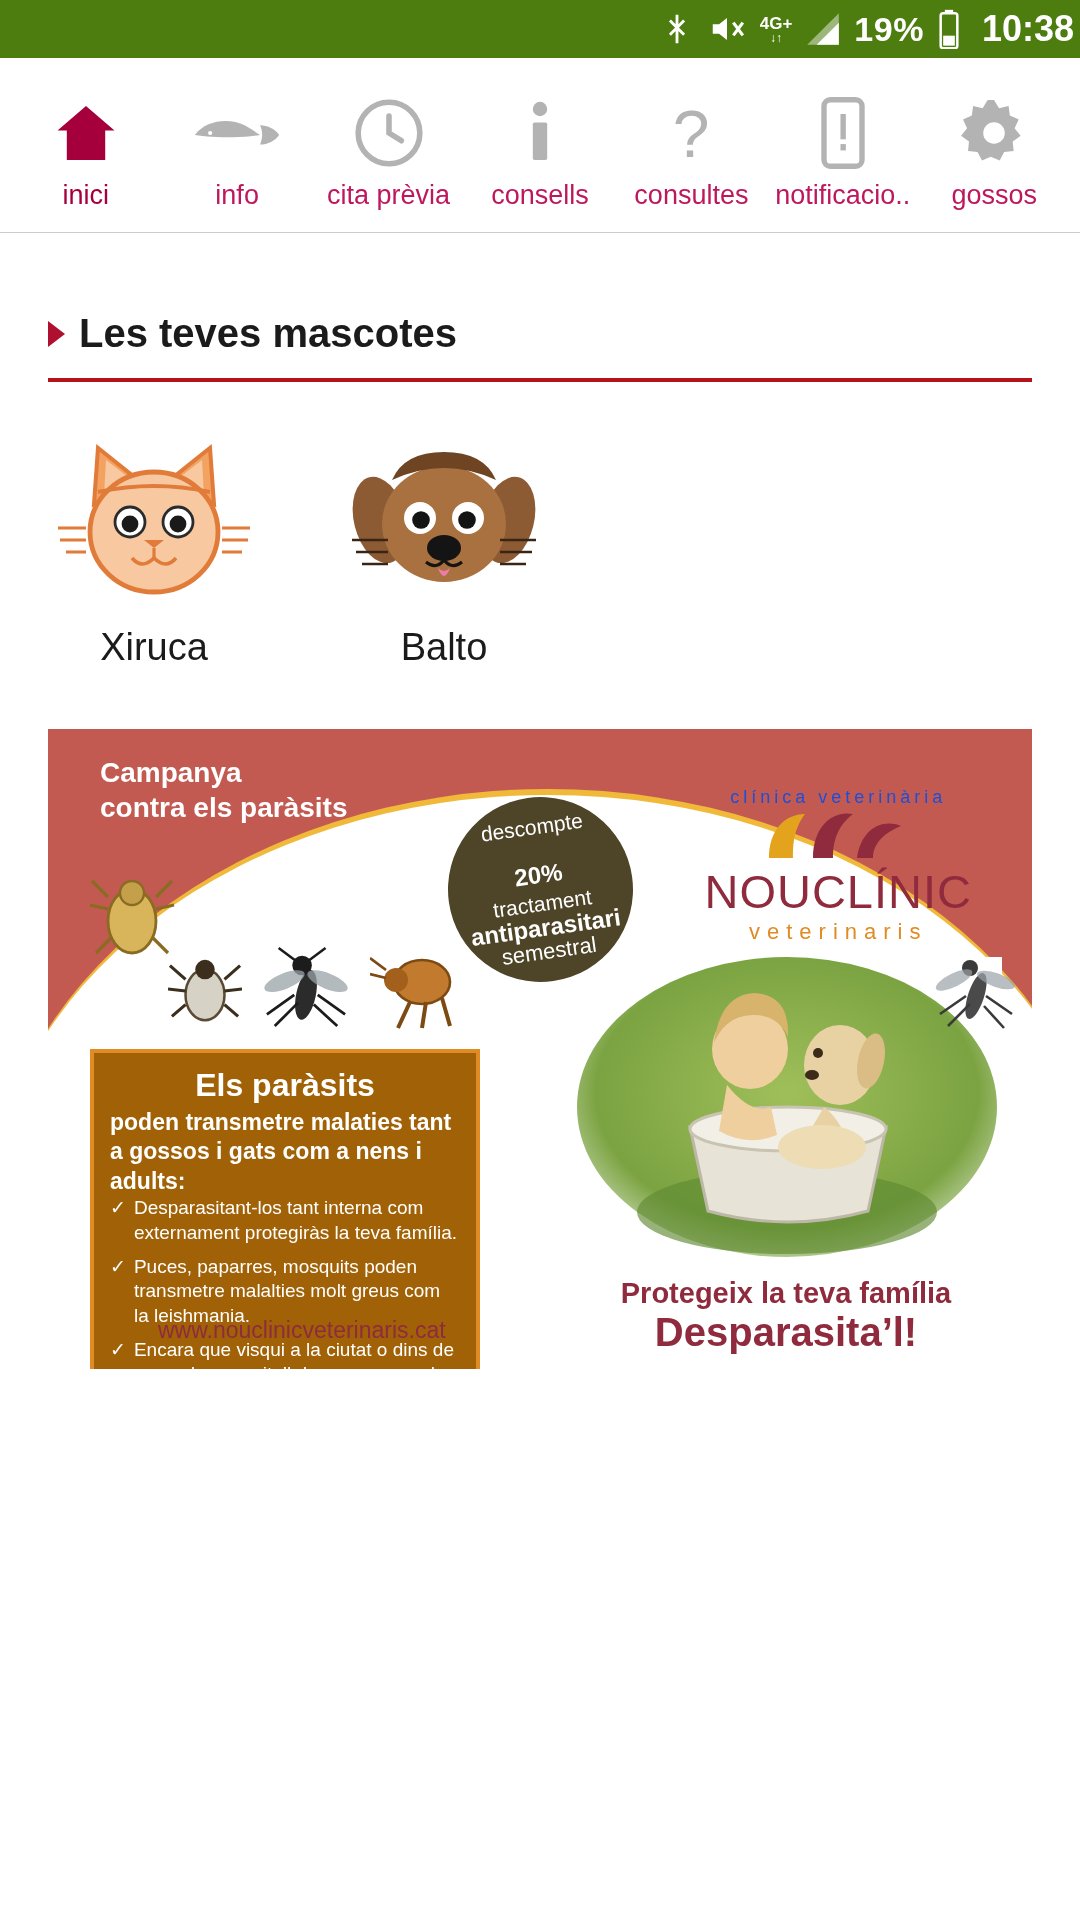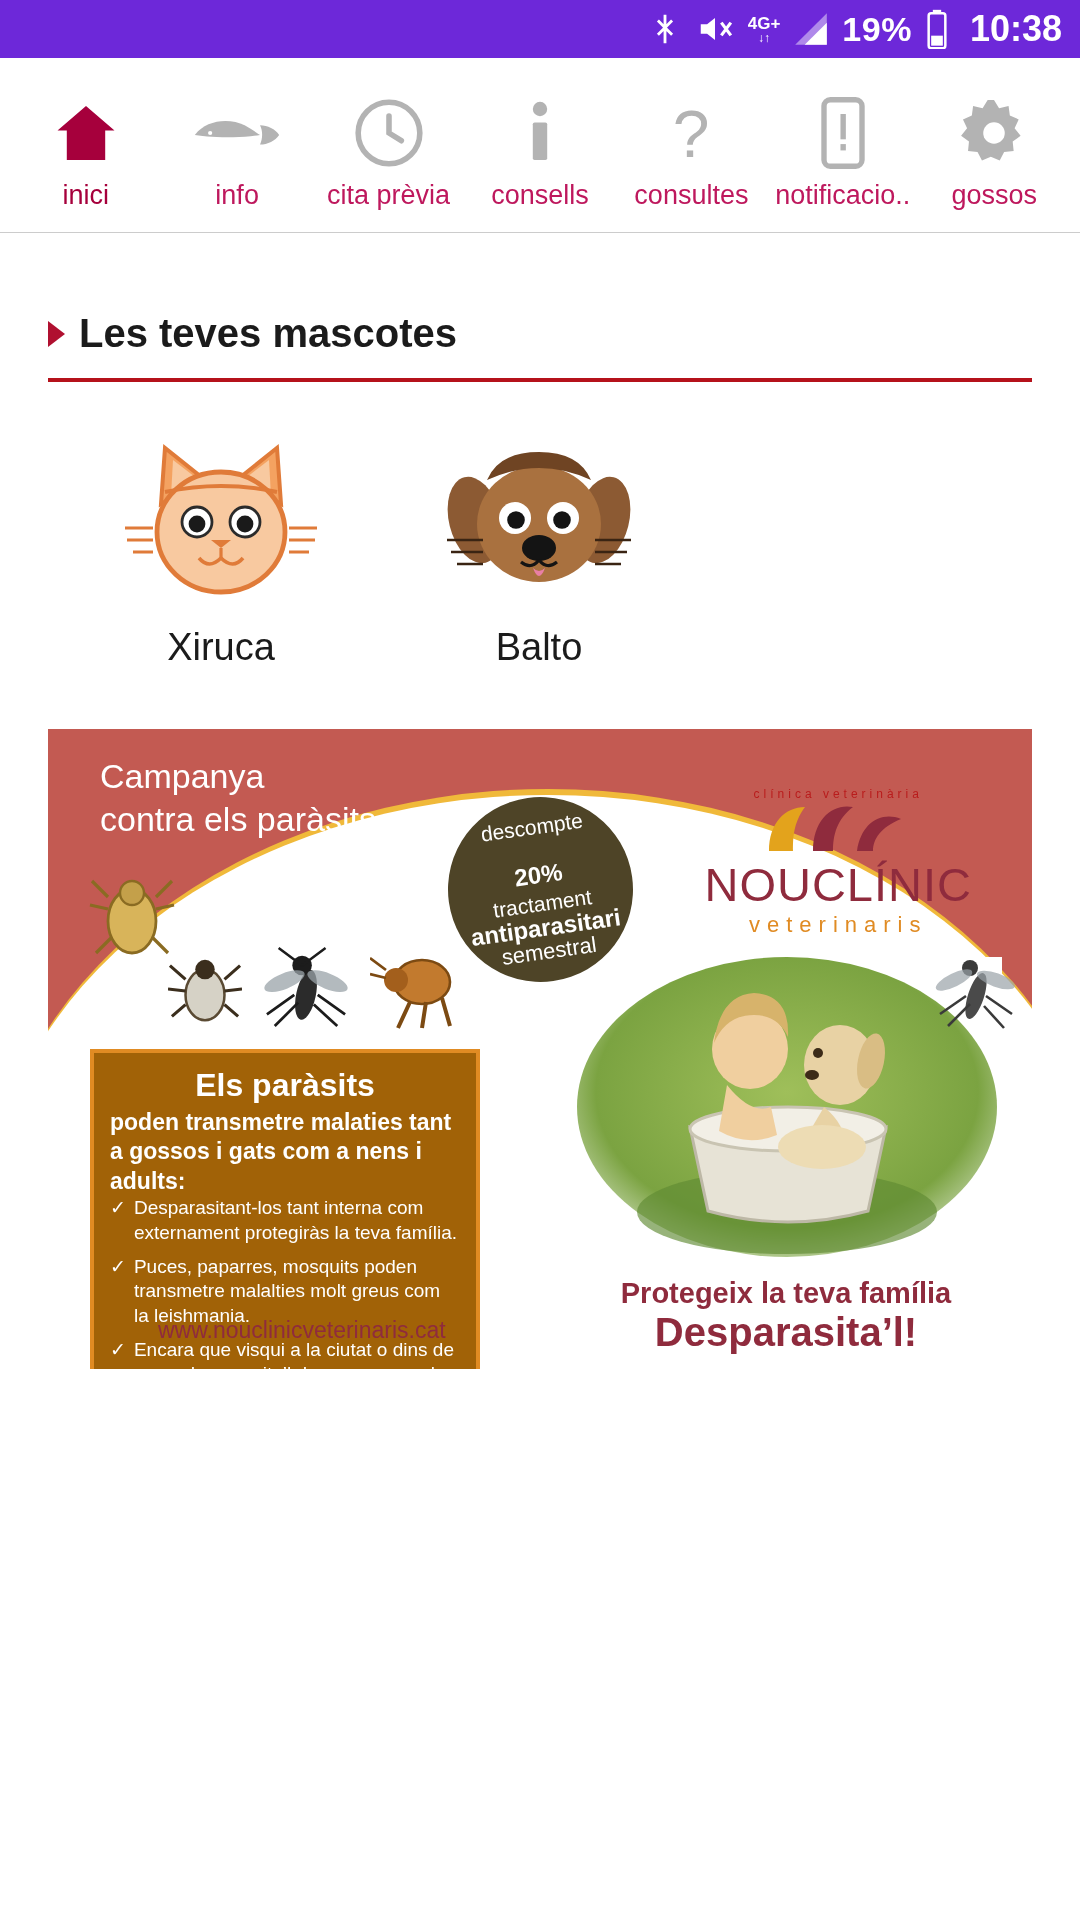--- a/index.html
+++ b/index.html
@@ -8,25 +8,25 @@
     width: 1080px;
     height: 1920px;
     background: #ffffff;
     font-family: "Liberation Sans", sans-serif;
     overflow: hidden;
   }
 
   
   .status-bar {
     height: 58px;
-    background: #6d28d9;
+    background: #4d7c0f;
     display: flex;
     align-items: center;
     justify-content: flex-end;
-    padding-right: 18px;
+    padding-right: 6px;
     box-sizing: border-box;
     color: #ffffff;
   }
   .status-icons {
     display: flex;
     align-items: center;
     gap: 12px;
   }
   .st-ico { display: flex; align-items: center; }
   .st-text {
@@ -107,22 +107,22 @@
   }
   .section-rule {
     margin-top: 22px;
     height: 4px;
     background: #b5121b;
   }
 
   
   .pets {
     display: flex;
-    gap: 88px;
-    padding-left: 106px;
+    gap: 60px;
+    padding-left: 39px;
     margin-top: 50px;
   }
   .pet { width: 230px; text-align: center; }
   .pet-name {
     margin-top: 10px;
     font-size: 38px;
     color: #1b1b1b;
   }
 
   
@@ -148,22 +148,22 @@
     height: 430px;
     background: #ffffff;
     border-radius: 50% 50% 0 0 / 100% 100% 0 0;
     border-top: 6px solid #f0b93a;
   }
   .banner-title {
     position: absolute;
     left: 52px;
     top: 26px;
     color: #ffffff;
-    font-size: 34px;
-    font-weight: 400;
+    font-size: 28px;
+    font-weight: 700;
     line-height: 1.25;
     z-index: 4;
   }
   .tick-img {
     position: absolute;
     left: 40px;
     top: 140px;
     z-index: 4;
   }
   .bugs-row {
@@ -201,23 +201,23 @@
   .db-5 { font-size: 22px; }
 
   .logo {
     position: absolute;
     right: 60px;
     top: 58px;
     text-align: center;
     z-index: 6;
   }
   .logo-sup {
-    font-size: 12px;
+    font-size: 18px;
     letter-spacing: 4px;
-    color: #b91c1c;
+    color: #1d4ed8;
   }
   .logo-mark { height: 52px; margin: 2px 0; }
   .logo-name {
     font-size: 47px;
     font-weight: 400;
     color: #8f2b3d;
     letter-spacing: 1px;
   }
   .logo-sub {
     font-size: 22px;

